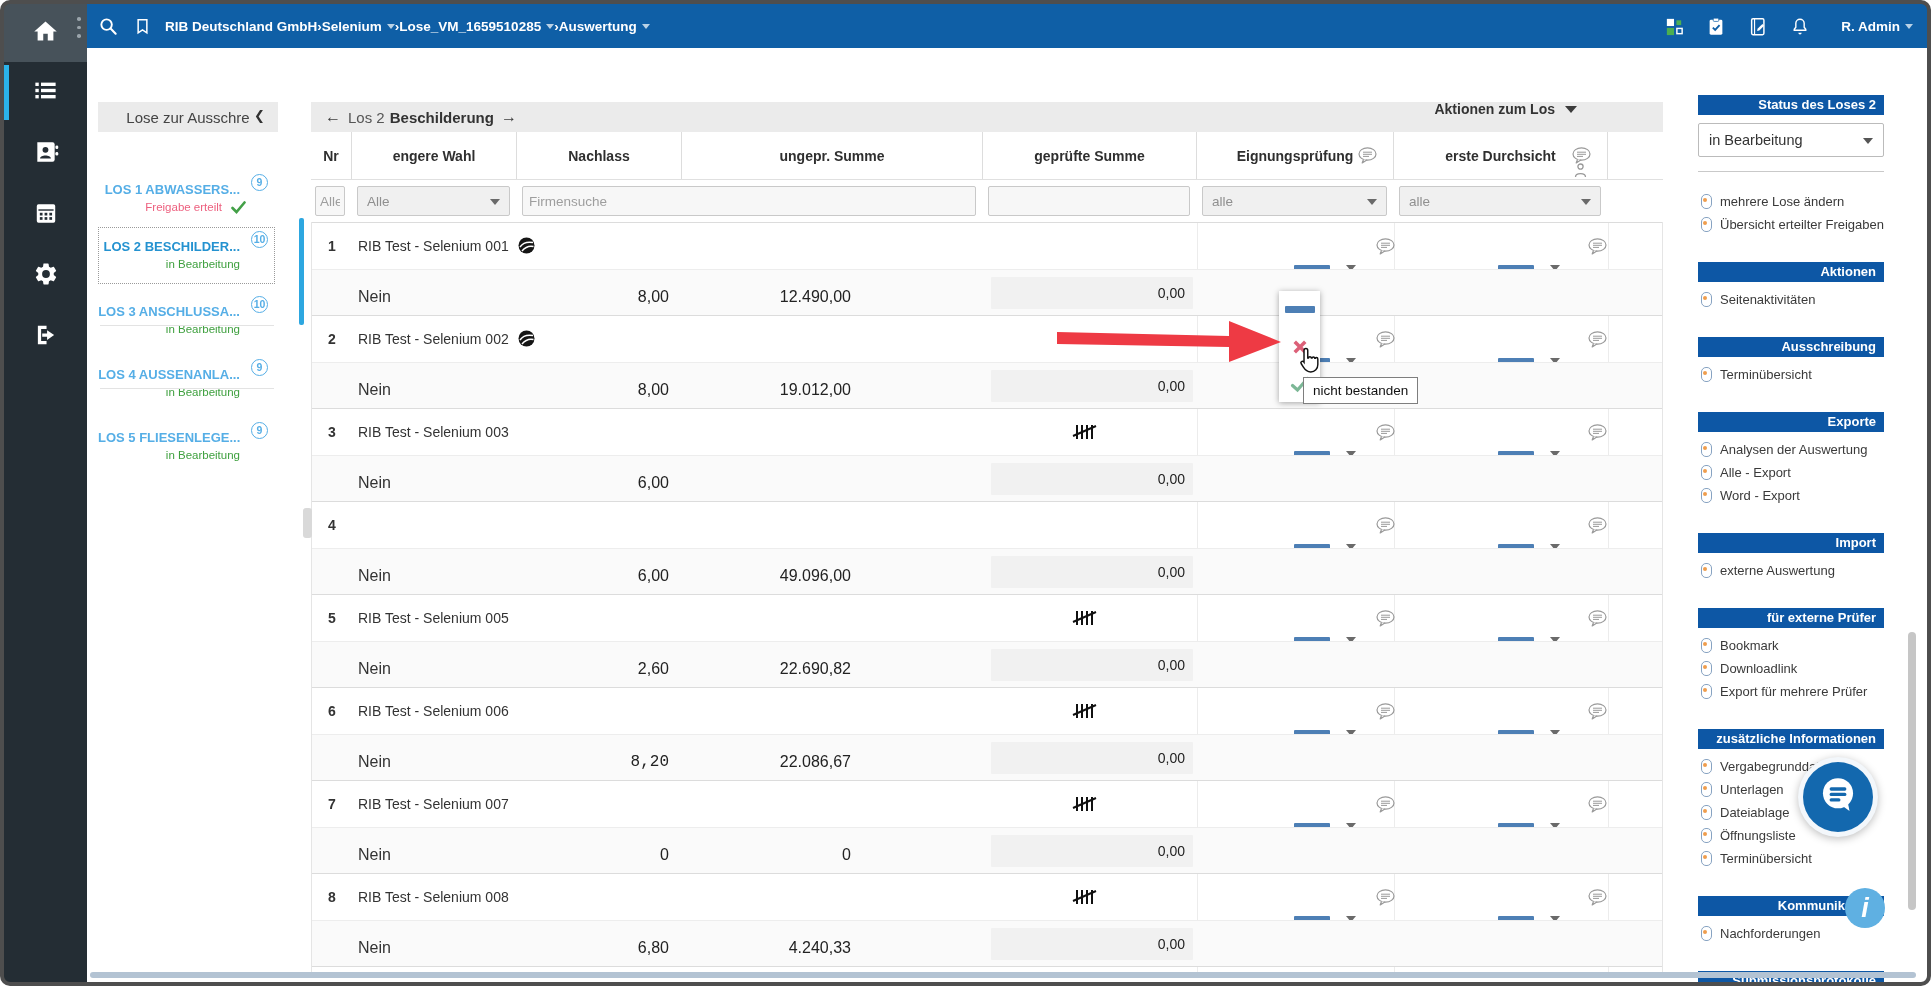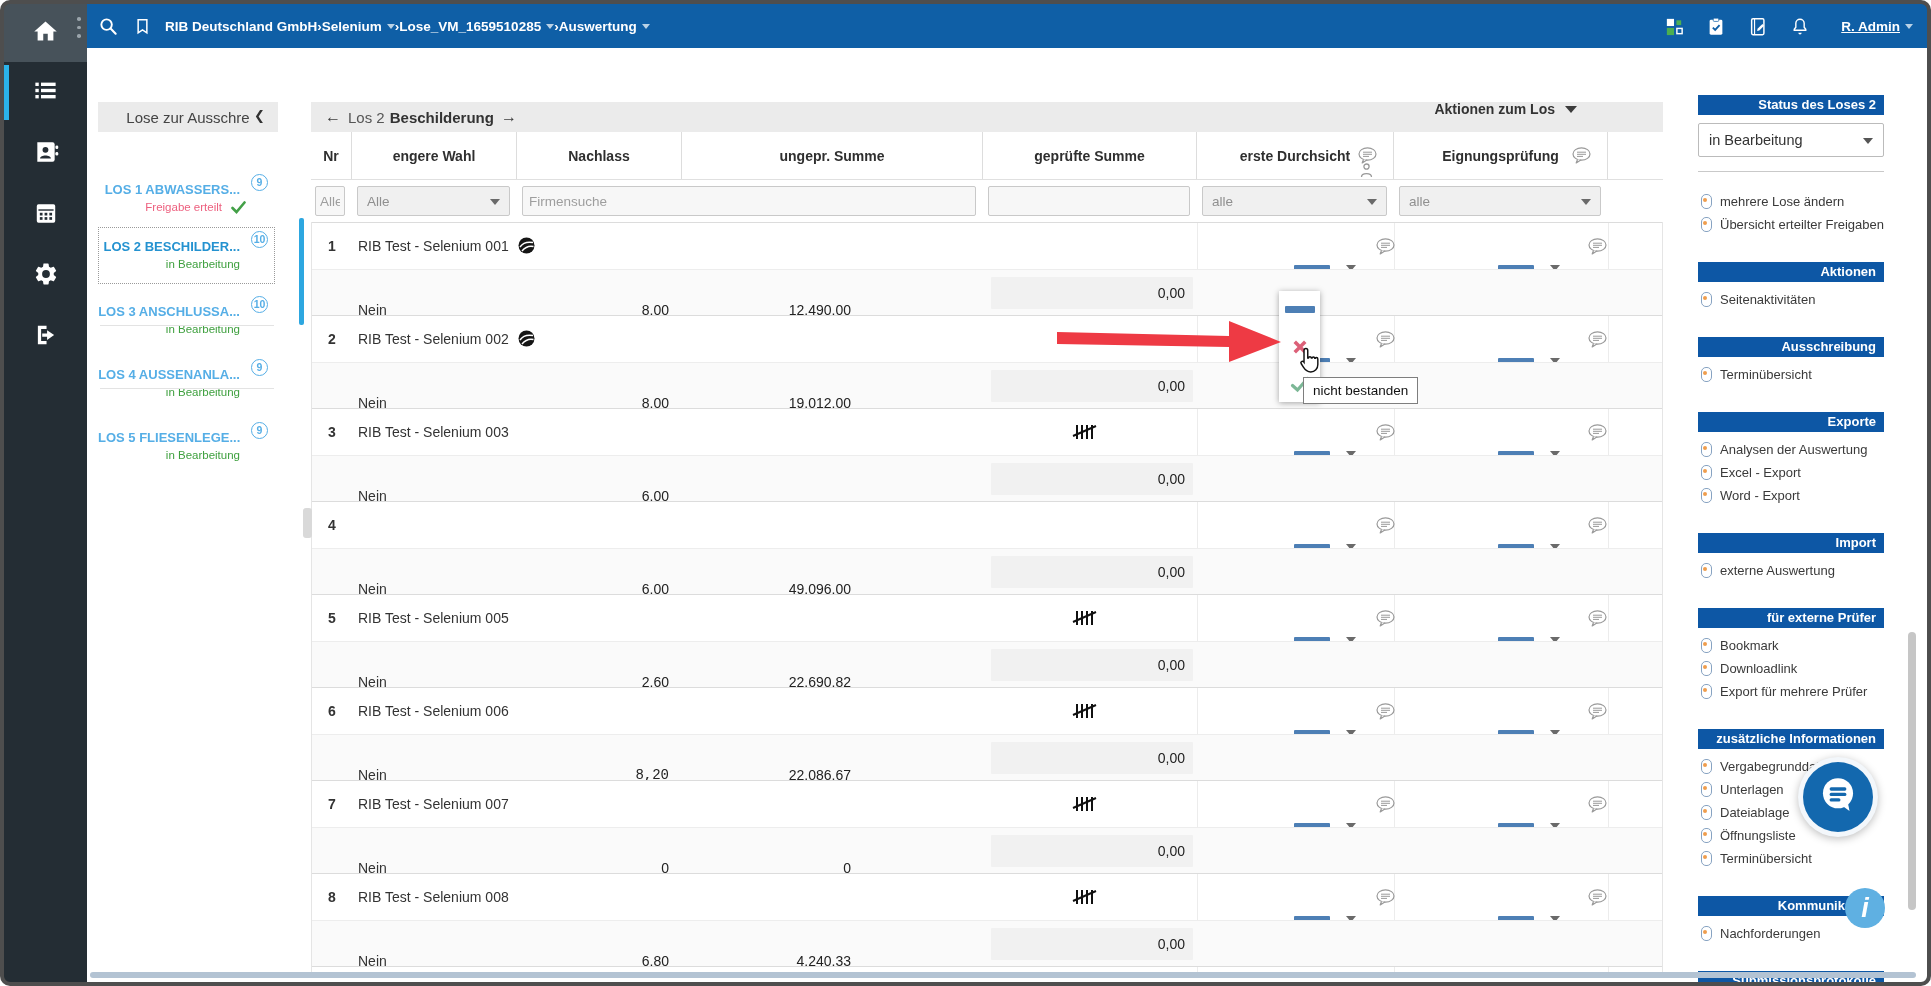--- a/index.html
+++ b/index.html
@@ -17,21 +17,21 @@
 
   
   .topbar{position:absolute;left:87px;right:4px;top:4px;height:44px;background:#0f5fa6;display:flex;align-items:center;color:#fff;z-index:4;}
   .tb-ico{display:inline-flex;align-items:center;justify-content:center;width:26px;height:26px;margin-left:8px;cursor:pointer;}
   .crumbs{display:flex;align-items:center;margin-left:10px;font-size:13.5px;font-weight:bold;}
   .crumb{display:flex;align-items:center;cursor:pointer;white-space:nowrap;}
   .crumb .lbl{color:#ffffff;}
   .tb-caret{width:0;height:0;border-left:4.5px solid transparent;border-right:4.5px solid transparent;border-top:5px solid #b9d2e6;margin-left:5px;}
   .tb-right{margin-left:auto;display:flex;align-items:center;margin-right:14px;}
   .tb-right .tb-ico{margin-left:16px;}
-  .tb-user{display:flex;align-items:center;font-size:13.5px;font-weight:bold;margin-left:28px;cursor:pointer;text-decoration:underline;}
+  .tb-user{display:flex;align-items:center;font-size:13.5px;font-weight:bold;margin-left:28px;cursor:pointer;}
 
   
   .los-panel{position:absolute;left:98px;top:102px;width:180px;z-index:2;}
   .los-head{position:relative;height:30px;background:#ebebeb;display:flex;align-items:center;justify-content:center;font-size:15px;color:#444;}
   .los-collapse{position:absolute;right:13px;top:6px;font-size:13px;font-weight:bold;color:#333;cursor:pointer;}
   .los-item{position:absolute;left:0;right:4px;cursor:pointer;}
   .los-title{position:relative;text-align:right;padding-right:34px;font-size:13px;font-weight:bold;color:#55aee6;line-height:19px;white-space:nowrap;}
   .los-item.selected .los-title{color:#2492d0;}
   .los-badge{position:absolute;right:6px;top:-6px;width:17px;height:17px;border:1.2px solid #55aee6;border-radius:50%;font-size:10.5px;font-weight:bold;color:#55aee6;display:flex;align-items:center;justify-content:center;background:#fff;}
   .los-status{position:relative;text-align:right;padding-right:34px;font-size:11.5px;line-height:17px;white-space:nowrap;}
@@ -71,21 +71,21 @@
   .entry .vl{position:absolute;top:0;bottom:0;width:1px;background:#ececec;}
   .line1{position:relative;height:46px;}
   .l-nr{position:absolute;left:0;top:0;width:40px;text-align:center;line-height:46px;font-size:14px;font-weight:bold;color:#333;}
   .l-name{position:absolute;left:46px;top:0;line-height:46px;font-size:14px;color:#333;white-space:nowrap;}
   .l-name svg{vertical-align:-3px;margin-left:9px;}
   .l-tally{position:absolute;left:760px;top:13px;}
   .dd-dash{position:absolute;width:36px;height:7px;background:#4d7fb5;border-radius:1px;top:42px;cursor:pointer;}
   .dd-caret{position:absolute;top:42px;width:0;height:0;border-left:5.5px solid transparent;border-right:5.5px solid transparent;border-top:6.5px solid #6a6a6a;cursor:pointer;}
   .cell-bubble{position:absolute;top:15px;cursor:pointer;}
   .line2{position:relative;height:47px;background:#fafafa;border-top:1px solid #ededed;}
-  .l2{position:absolute;top:17px;line-height:46px;font-size:14px;color:#333;}
+  .l2{position:absolute;top:4px;line-height:46px;font-size:16px;color:#333;}
   .l2.num{text-align:right;color:#222;}
   .gepr-box{position:absolute;left:679px;top:7px;width:202px;height:32px;background:#f1f1f1;border-radius:1px;}
   .gepr-box span{display:block;text-align:right;padding-right:8px;line-height:32px;font-size:14px;color:#222;}
 
   
   .dd-panel{position:absolute;left:1279px;top:291px;width:41px;background:#fff;box-shadow:0 1px 6px rgba(0,0,0,.35);z-index:20;}
   .dd-opt{height:37px;display:flex;align-items:center;justify-content:center;cursor:pointer;}
   .dd-opt .mini-dash{width:30px;height:7px;background:#4d7fb5;border-radius:1px;}
   .red-arrow{position:absolute;left:1053px;top:315px;z-index:21;pointer-events:none;}
   .tooltip{position:absolute;left:1303px;top:377px;height:27px;line-height:25px;padding:0 9px;background:#fff;border:1px solid #7e7e7e;font-size:13.5px;color:#111;white-space:nowrap;z-index:22;}
@@ -299,47 +299,47 @@
         <div class="th">
           <span>Nachlass</span>
         </div>
         <div class="th">
           <span>ungepr. Summe</span>
         </div>
         <div class="th">
           <span>geprüfte Summe</span>
         </div>
         <div class="th">
+          <span>Eignungsprüfung</span>
+          <span class="hico1"><svg width="19" height="17" viewBox="0 0 19 17">
+              <ellipse cx="9.5" cy="7" rx="8.5" ry="6.2" fill="#fff" stroke="#9a9a9a" stroke-width="1.2"></ellipse>
+              <path d="M5.5 12.5 L4.2 16 L9.2 12.8" fill="#fff" stroke="#9a9a9a" stroke-width="1.2" stroke-linejoin="round"></path>
+              <g stroke="#9a9a9a" stroke-width="1">
+                <line x1="5" y1="5.2" x2="14" y2="5.2"></line>
+                <line x1="5" y1="7.3" x2="14" y2="7.3"></line>
+                <line x1="5" y1="9.4" x2="11" y2="9.4"></line>
+              </g>
+            </svg></span>
+        </div>
+        <div class="th">
           <span>erste Durchsicht</span>
           <span class="hico1"><svg width="19" height="17" viewBox="0 0 19 17">
               <ellipse cx="9.5" cy="7" rx="8.5" ry="6.2" fill="#fff" stroke="#9a9a9a" stroke-width="1.2"></ellipse>
               <path d="M5.5 12.5 L4.2 16 L9.2 12.8" fill="#fff" stroke="#9a9a9a" stroke-width="1.2" stroke-linejoin="round"></path>
               <g stroke="#9a9a9a" stroke-width="1">
                 <line x1="5" y1="5.2" x2="14" y2="5.2"></line>
                 <line x1="5" y1="7.3" x2="14" y2="7.3"></line>
                 <line x1="5" y1="9.4" x2="11" y2="9.4"></line>
               </g>
             </svg></span>
           <span class="hico2"><svg width="13" height="15" viewBox="0 0 13 15">
               <circle cx="6.5" cy="3.6" r="2.6" fill="none" stroke="#9a9a9a" stroke-width="1.3"></circle>
               <path d="M1.5 14 C1.5 9.6 11.5 9.6 11.5 14" fill="none" stroke="#9a9a9a" stroke-width="1.3"></path>
             </svg></span>
         </div>
-        <div class="th">
-          <span>Eignungsprüfung</span>
-          <span class="hico1"><svg width="19" height="17" viewBox="0 0 19 17">
-              <ellipse cx="9.5" cy="7" rx="8.5" ry="6.2" fill="#fff" stroke="#9a9a9a" stroke-width="1.2"></ellipse>
-              <path d="M5.5 12.5 L4.2 16 L9.2 12.8" fill="#fff" stroke="#9a9a9a" stroke-width="1.2" stroke-linejoin="round"></path>
-              <g stroke="#9a9a9a" stroke-width="1">
-                <line x1="5" y1="5.2" x2="14" y2="5.2"></line>
-                <line x1="5" y1="7.3" x2="14" y2="7.3"></line>
-                <line x1="5" y1="9.4" x2="11" y2="9.4"></line>
-              </g>
-            </svg></span>
-        </div>
         <div class="th"></div>
       </div>
     <div class="frow">
       <div class="fcell"><input class="f-input nrf" placeholder="Alle" style=""></div>
       <div class="fcell">
           <div class="f-select">
             <span>Alle</span>
             <span class="scaret"></span>
           </div>
         </div>
@@ -809,21 +809,21 @@
           <div class="sb-link">
             <span class="mouse-icon">
               <i></i>
             </span>
             <span>Analysen der Auswertung</span>
           </div>
           <div class="sb-link">
             <span class="mouse-icon">
               <i></i>
             </span>
-            <span>Excel - Export</span>
+            <span>Alle - Export</span>
           </div>
           <div class="sb-link">
             <span class="mouse-icon">
               <i></i>
             </span>
             <span>Word - Export</span>
           </div>
         </div>
       </div>
       <div class="sb-section">

